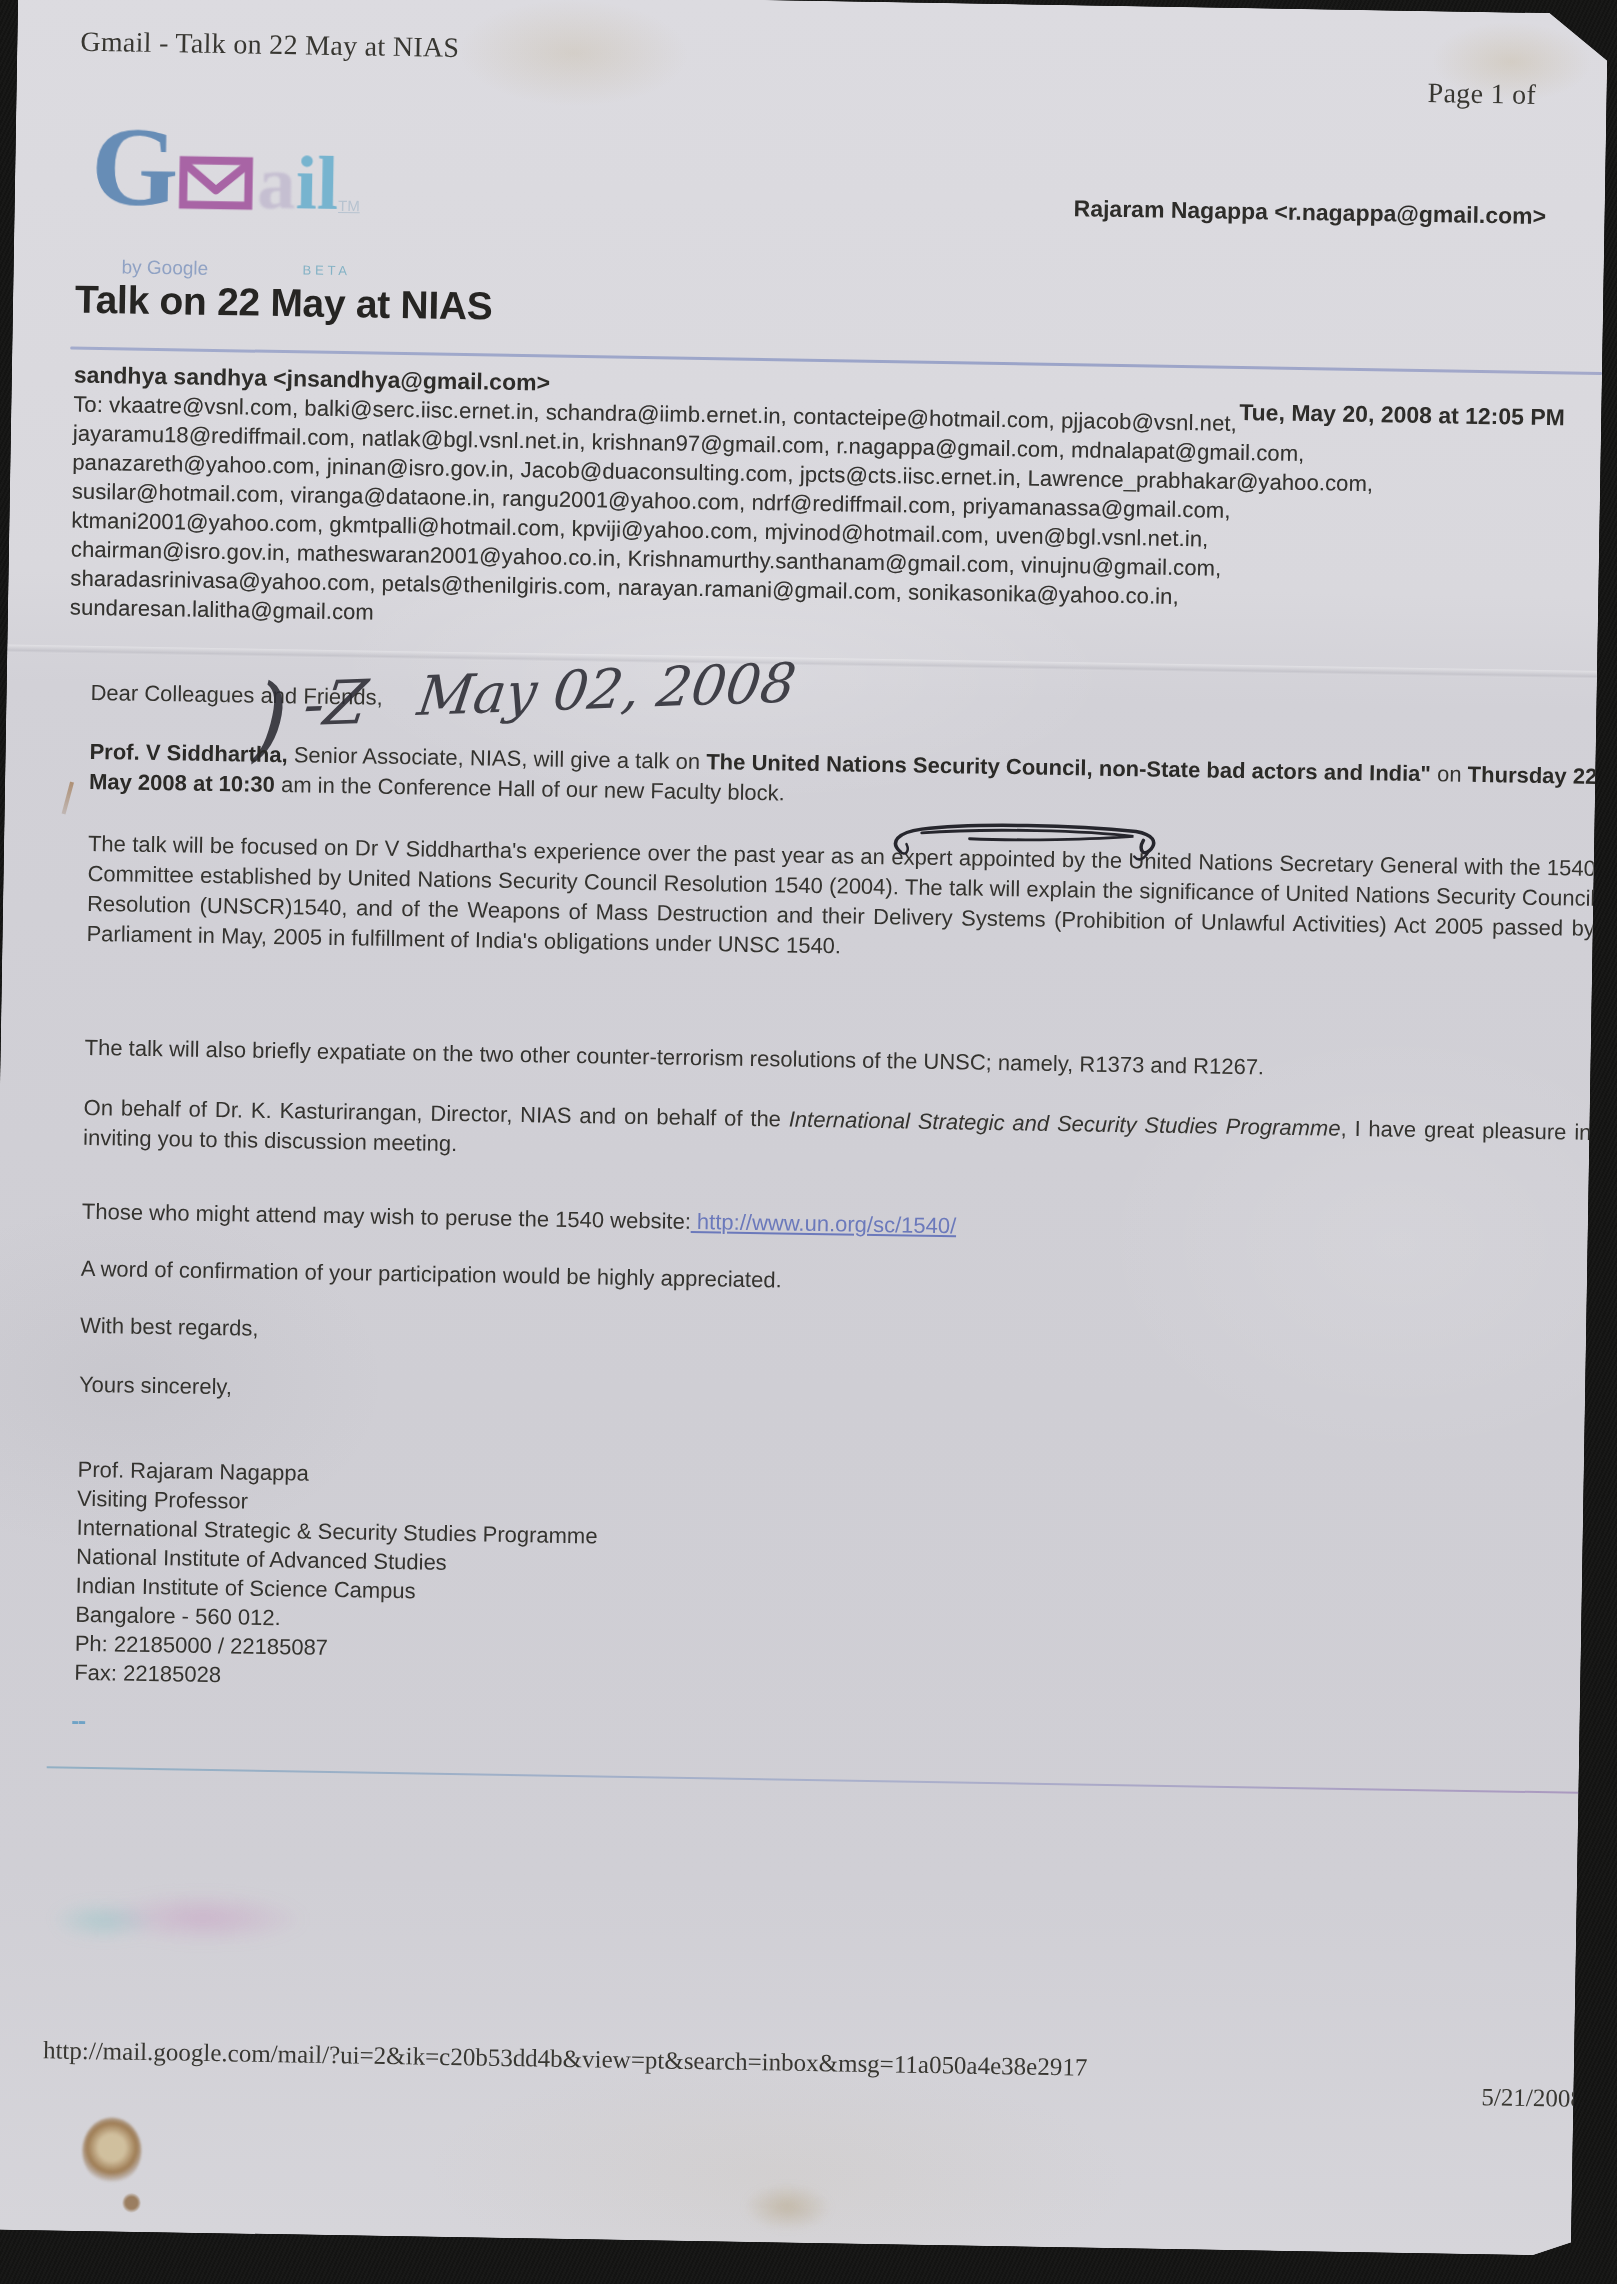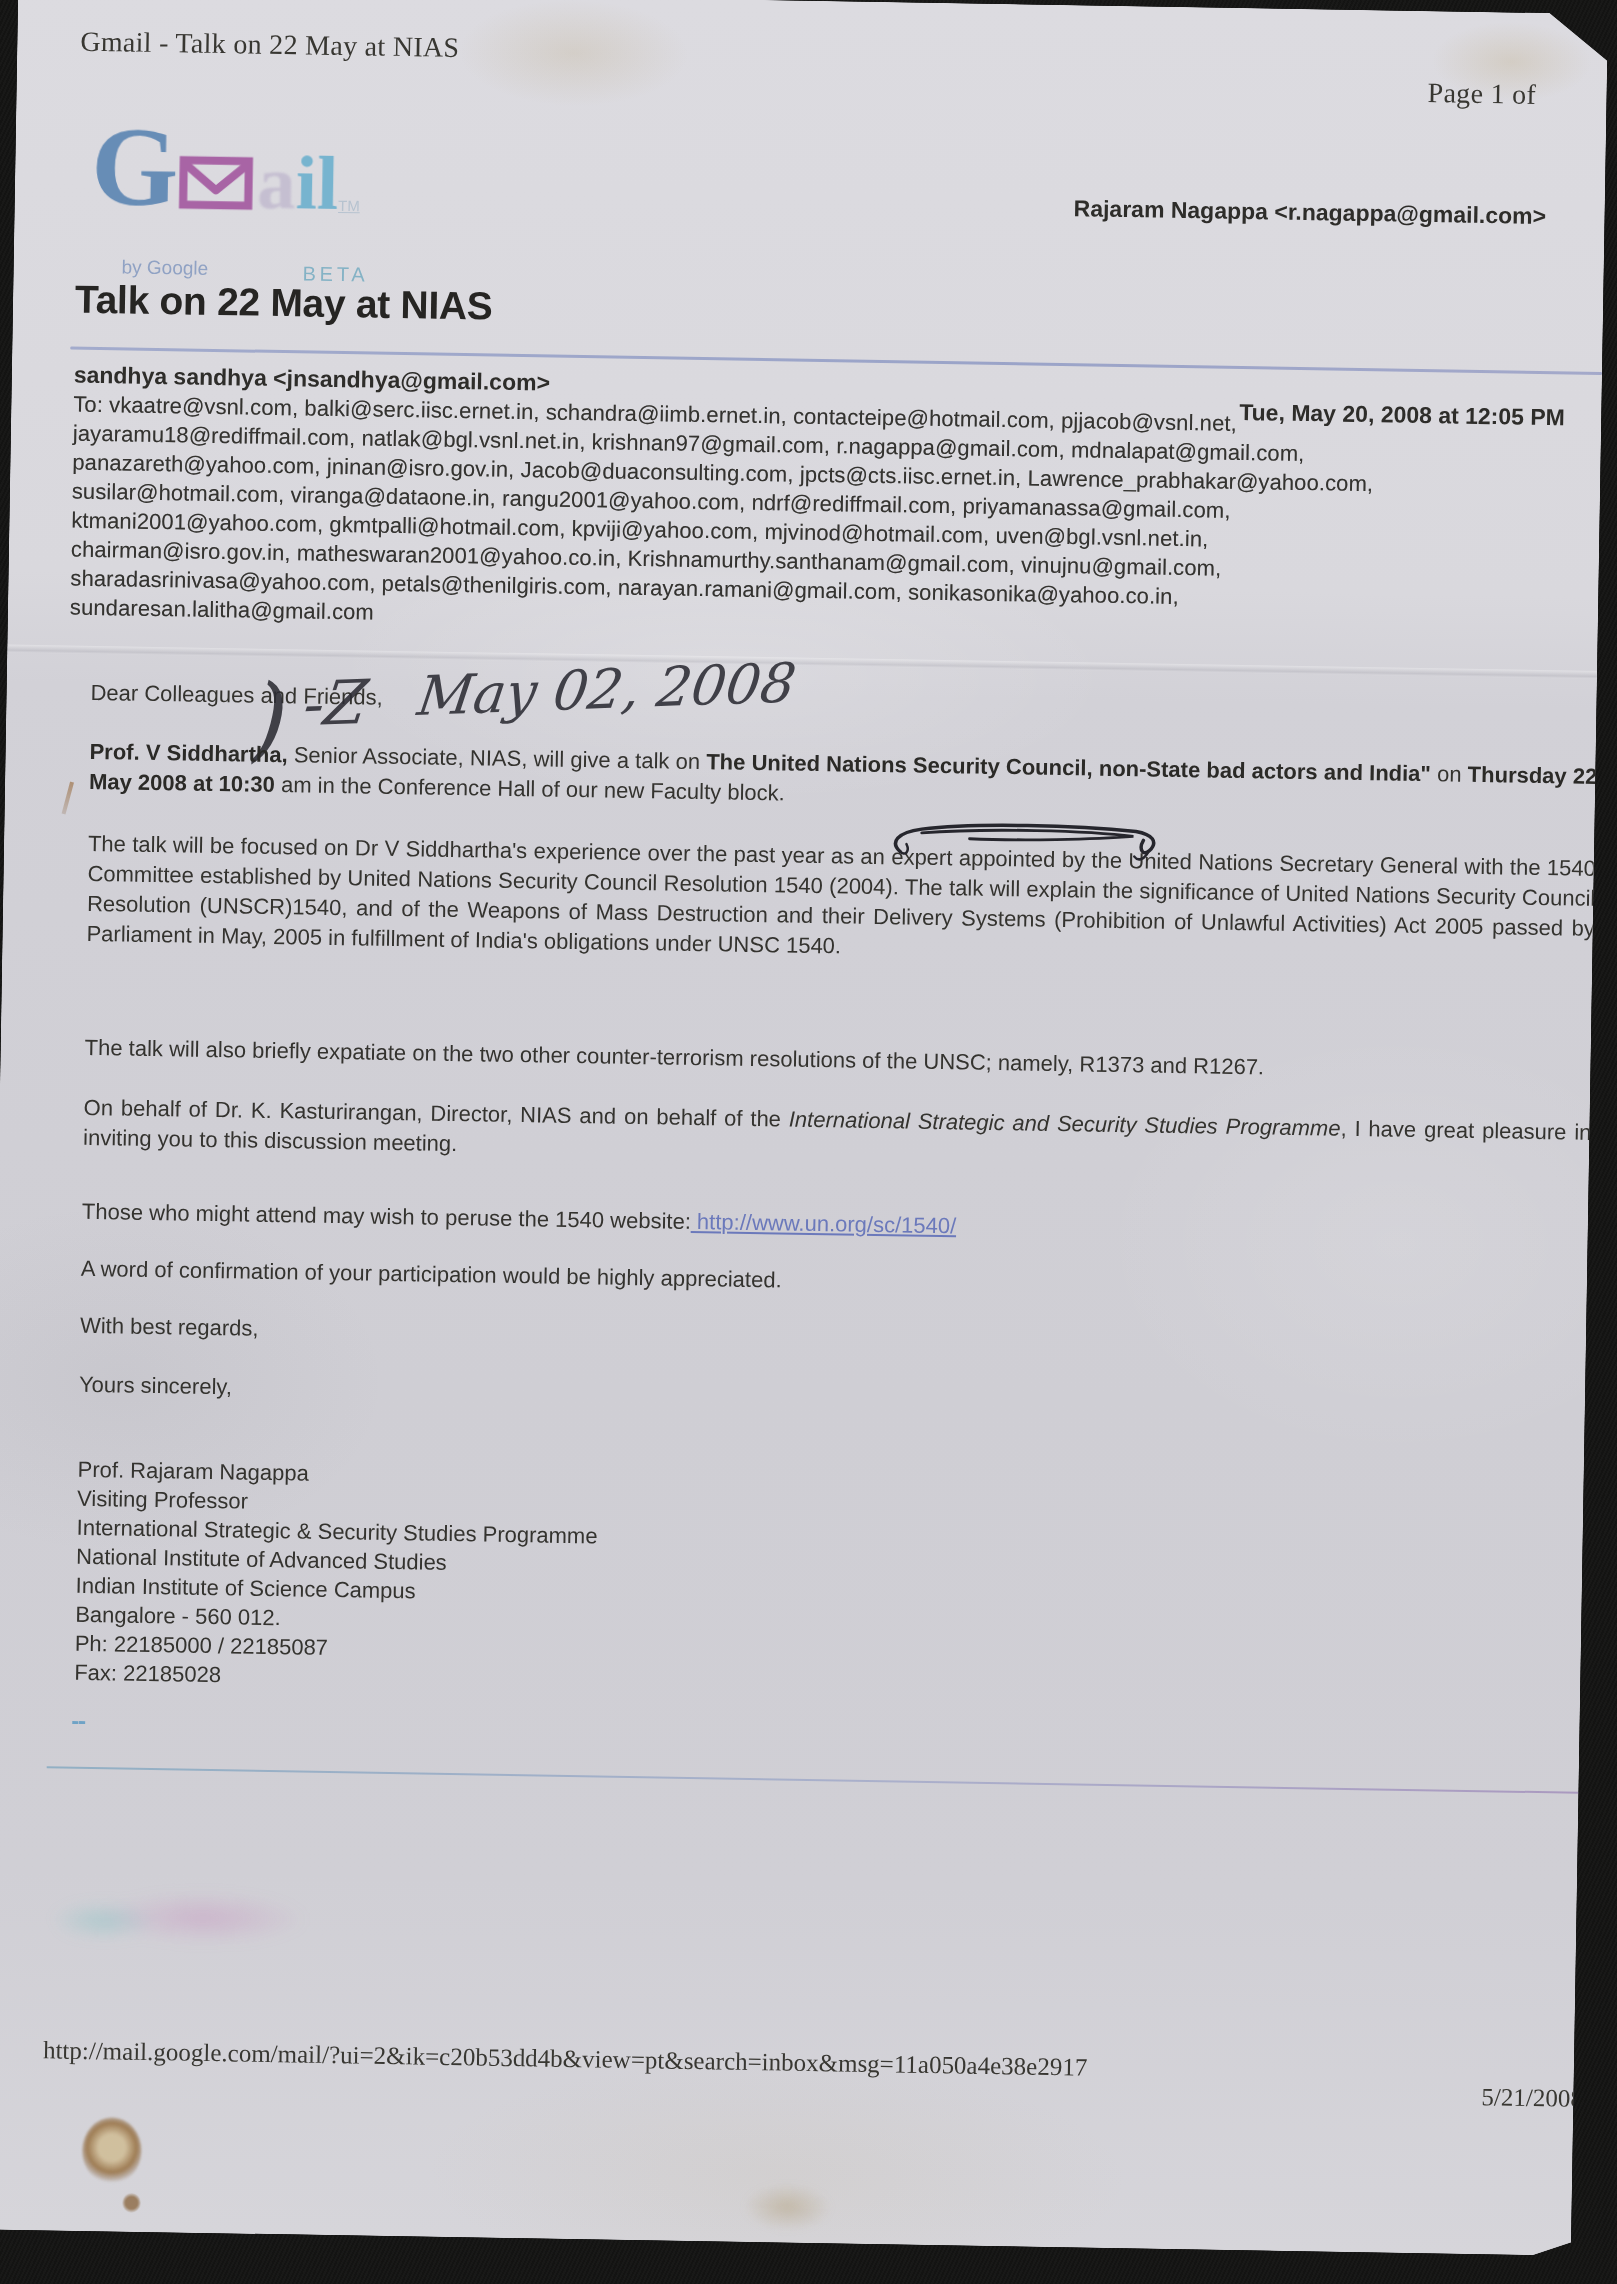--- a/index.html
+++ b/index.html
@@ -47,21 +47,21 @@
     background:linear-gradient(180deg,rgba(255,255,255,.30),rgba(96,96,110,.12) 70%,rgba(255,255,255,.06));}
   .link{color:#6b79bb;text-decoration:underline;}
   .italic{font-style:italic;}
   .logo-row{display:flex;align-items:flex-end;}
   .logo-g{font-family:"Liberation Serif",serif;font-weight:bold;font-size:112px;line-height:.78;color:#4d7cae;opacity:.82;filter:blur(0.4px);}
   .logo-ail{font-family:"Liberation Serif",serif;font-weight:bold;font-size:77px;line-height:.8;}
   .logo-a{color:#b4a9c6;opacity:.55;filter:blur(0.8px);}
   .logo-il{color:#66aecd;opacity:.85;filter:blur(0.4px);}
   .logo-tm{font-size:15px;color:#9fb4c6;opacity:.6;vertical-align:top;text-decoration:underline;}
   .logo-sub{font-size:19px;color:#7d94bd;opacity:.8;}
-  .logo-beta{font-size:20px;letter-spacing:3.8px;color:#6fa9bf;opacity:.8;}
+  .logo-beta{font-size:13px;letter-spacing:3.8px;color:#6fa9bf;opacity:.8;}
   .sigdash{font-size:24px;font-weight:bold;color:#6fa3c6;letter-spacing:-1.3px;line-height:6.3px;}
   .smudge{width:271px;height:88px;border-radius:50%;filter:blur(6.3px);
     background:
       radial-gradient(ellipse 76px 28px at 18% 55%, rgba(95,185,185,.30), transparent 70%),
       radial-gradient(ellipse 139px 35px at 55% 50%, rgba(190,105,175,.26), transparent 75%);}
   .spot{width:59px;height:67px;border-radius:50%;filter:blur(0.9px);
     background:radial-gradient(circle at 50% 45%, rgba(205,175,110,.55) 0 28%, rgba(140,95,40,.75) 52%, rgba(125,85,40,.30) 66%, transparent 74%);}
   .dot{width:17.7px;height:20px;border-radius:50%;filter:blur(0.6px);
     background:radial-gradient(circle, rgba(130,90,45,.7) 0 45%, transparent 75%);}
   .faintstain{width:88px;height:47px;border-radius:50%;filter:blur(3.8px);

